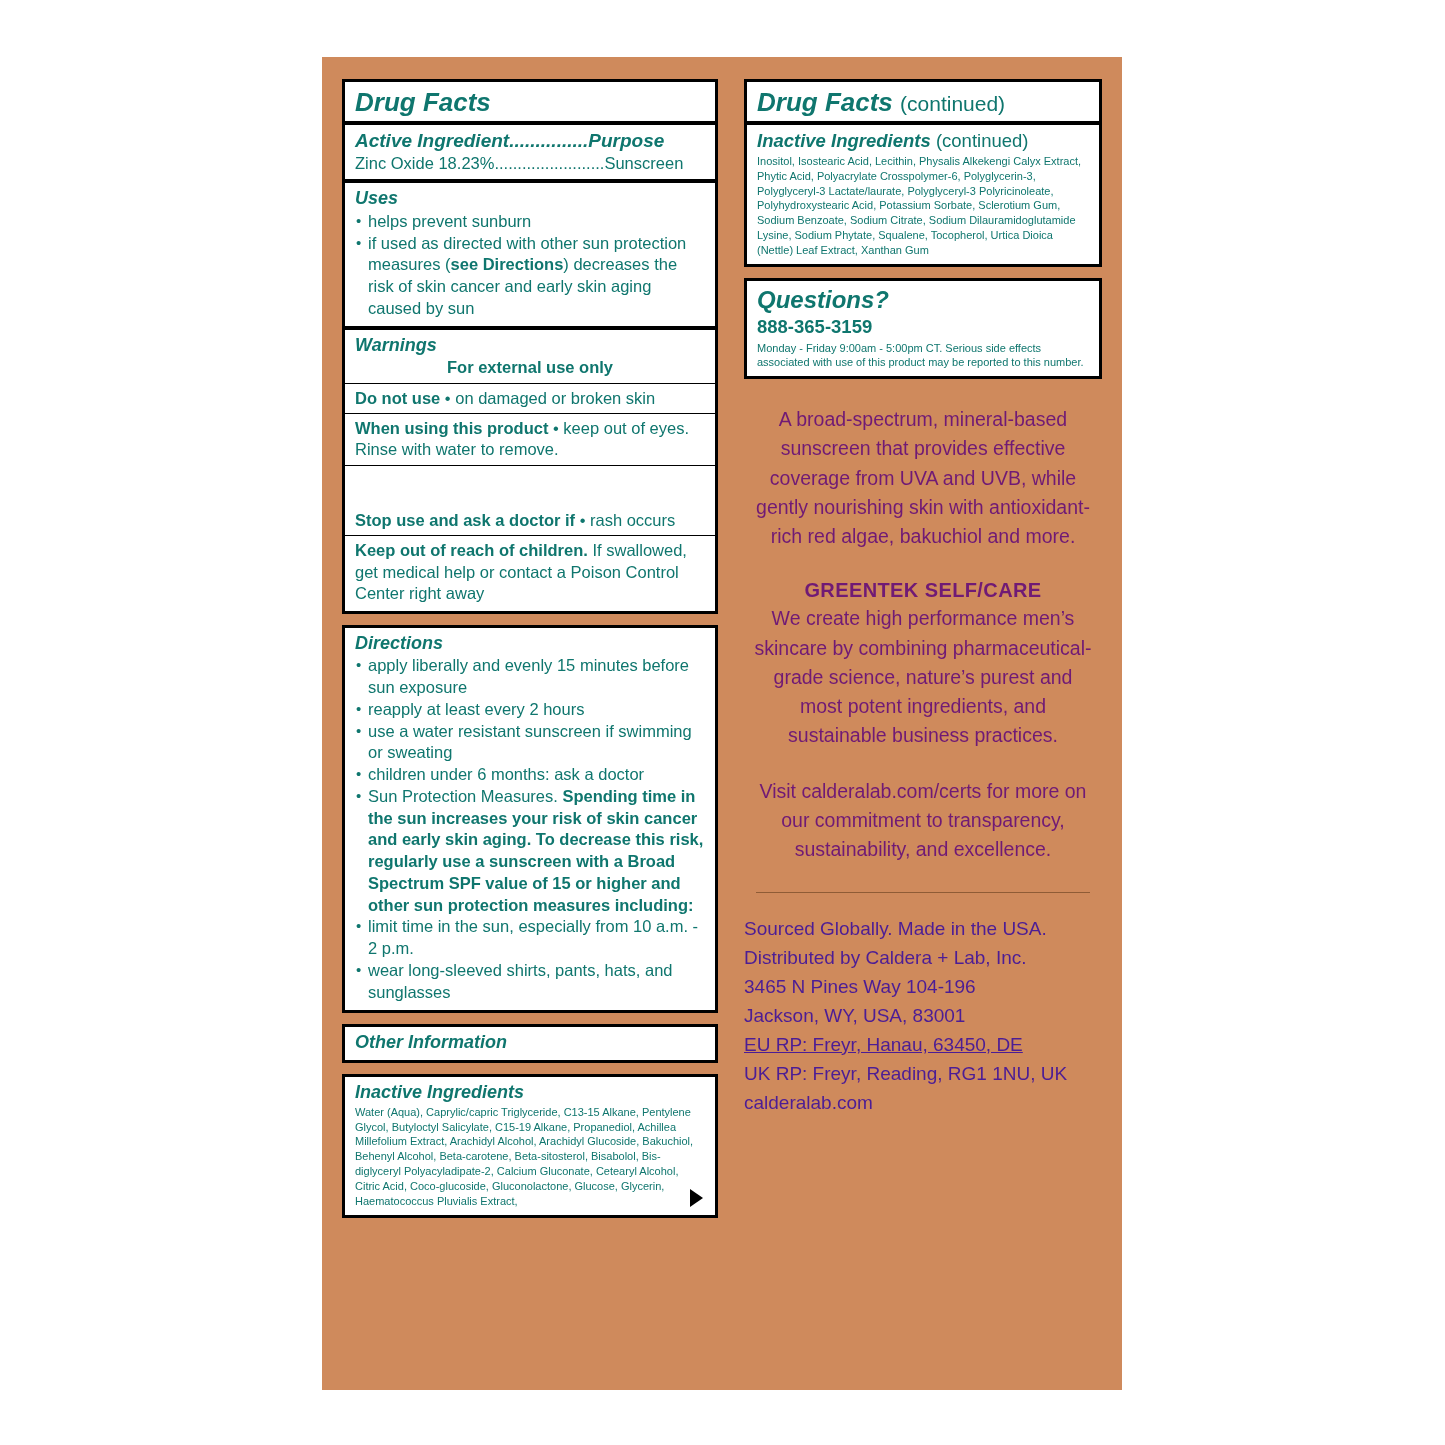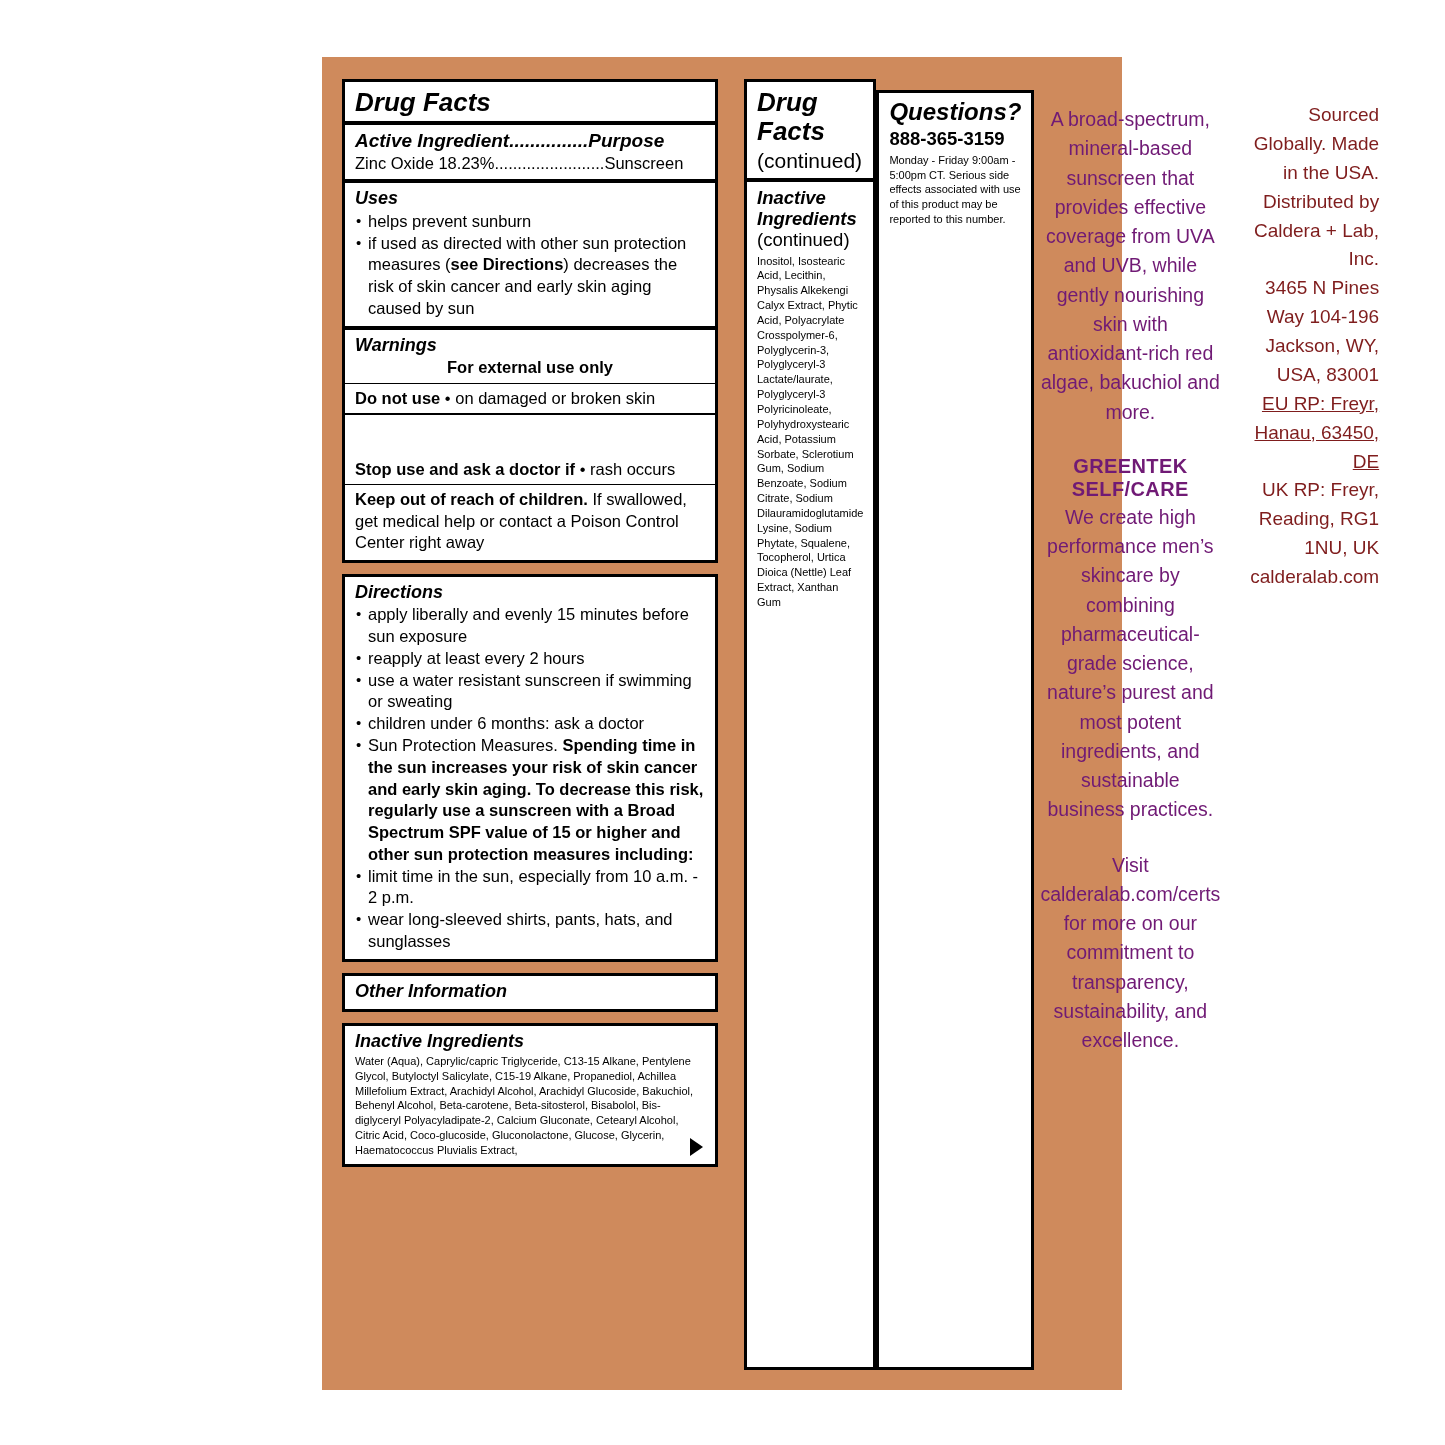--- a/index.html
+++ b/index.html
@@ -21,27 +21,27 @@
     background: #cf8a5c;
   }
   .cols {
     position: absolute;
     left: 0; top: 0; right: 0; bottom: 0;
     display: flex;
     padding: 22px 20px 20px 20px;
     gap: 26px;
   }
   .col-left { width: 376px; flex: 0 0 376px; }
-  .col-right { flex: 1 1 auto; display: flex; flex-direction: row; }
+  .col-right { flex: 1 1 auto; display: flex; flex-direction: column; }
 
   
   .panel {
     background: #ffffff;
     border: 3px solid #000;
-    color: #000000;
+    color: #0f766e;
   }
   .panel + .panel { margin-top: 11px; }
 
   .df-title {
     font-style: italic;
     font-weight: bold;
     font-size: 26px;
     padding: 6px 10px 4px 10px;
     line-height: 1.1;
   }
@@ -126,25 +126,25 @@
     font-weight: bold;
     font-size: 20px;
     letter-spacing: 0.4px;
     margin: 28px 0 2px 0;
   }
   .divider {
     border-top: 1.5px solid #8f5c36;
     margin: 28px 12px 0 12px;
   }
   .addr {
-    text-align: right;
+    text-align: left;
     font-size: 19px;
     line-height: 1.52;
     margin-top: 22px;
-    color: #7f1d1d;
+    color: #4c1d95;
   }
   .addr .u { text-decoration: underline; }
 
   .arrow-wrap {
     position: relative;
     height: 0;
   }
   .arrow {
     position: absolute;
     right: 2px; bottom: 2px;
@@ -186,20 +186,23 @@
             <div class="sect-head">Warnings</div>
             <div class="inline-row lead-bold">For external use only</div>
           </div>
           <div class="rule-thin"></div>
 
           <div class="sect" style="padding-top:4px;padding-bottom:4px;">
             <div class="inline-row"><b class="inl">Do not use</b> <span>• on damaged or broken skin</span></div>
           </div>
           <div class="rule-thin"></div>
 
+          <div class="sect" style="padding-top:4px;padding-bottom:4px;">
+            <div class="inline-row"><b class="inl">When using this product</b> <span>• keep out of eyes. Rinse with water to remove.</span></div>
+          </div>
           <div class="rule-thin"></div>
 
           <div class="sect" style="padding-top:4px;padding-bottom:4px;margin-top:40px;">
             <div class="inline-row"><b class="inl">Stop use and ask a doctor if</b> <span>• rash occurs</span></div>
           </div>
           <div class="rule-thin"></div>
 
           <div class="sect" style="padding-top:4px;padding-bottom:6px;">
             <div class="inline-row"><b class="inl">Keep out of reach of children.</b> <span>If swallowed, get medical help or contact a Poison Control Center right away</span></div>
           </div>

